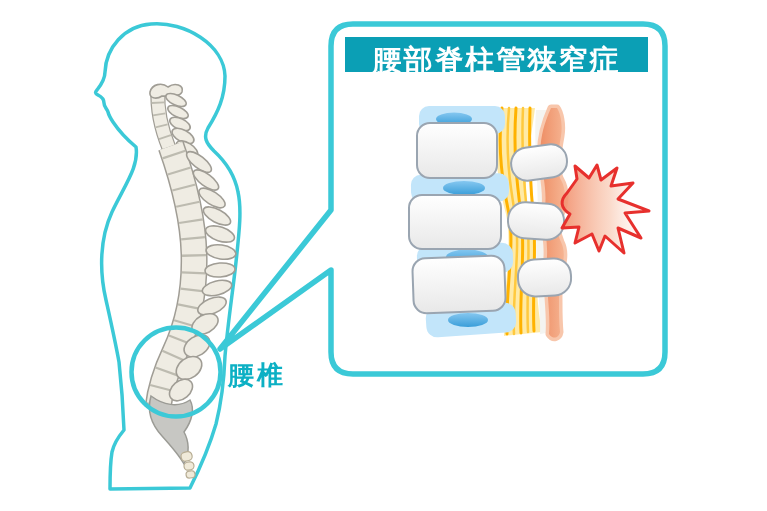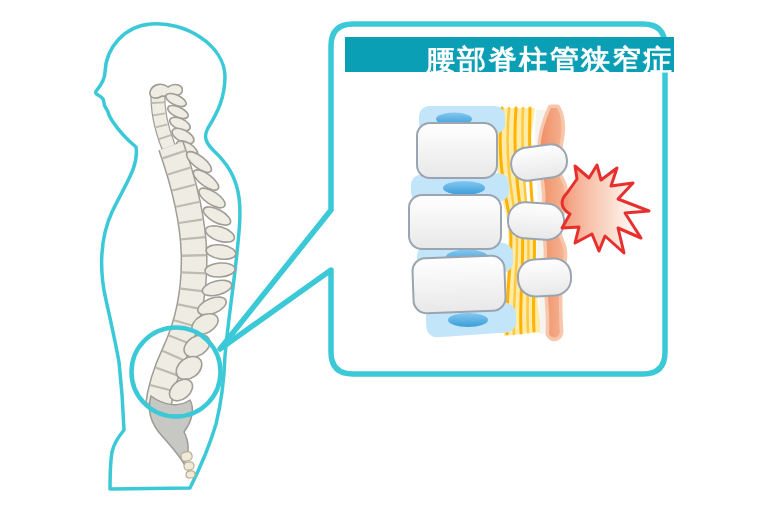--- a/index.html
+++ b/index.html
@@ -37,21 +37,21 @@
   .sc-e{stop-color:#ee8f66}.sc-f{stop-color:#f6b593}
   .sc-g{stop-color:#f29270;stop-opacity:.95}
   .sc-h{stop-color:#f6b596;stop-opacity:.5}
   .sc-i{stop-color:#feeee6;stop-opacity:.08}
 
   
   .banner{
     position:absolute;left:345px;top:37px;width:303px;height:35px;
     background:var(--banner-teal);color:var(--banner-text);
     font-size:29px;font-weight:bold;letter-spacing:2px;
-    text-align:right;line-height:46px;white-space:nowrap;padding-left:26px;
+    text-align:center;line-height:46px;white-space:nowrap;
   }
   .lumbar-label{
     position:absolute;left:228px;top:358px;
     color:var(--label-teal);font-size:26px;font-weight:bold;letter-spacing:3px;
     white-space:nowrap;
   }
 </style>
 </head>
 <body>
 
@@ -223,14 +223,15 @@
         M 567,193 L 577,179 L 575,166 L 589,178 L 597,165 L 601,180
         L 617,168 L 611,186 L 633,183 L 618,199 L 649,211 L 625,213
         L 641,238 L 618,228 L 624,253 L 605,236 L 599,251 L 592,234
         L 575,243 L 579,227 L 562,228 L 570,214
         C 560,208 560,200 567,193 Z"></path>
     </g>
   </svg>
 
   <div class="banner">腰部脊柱管狭窄症</div>
 
+  <div class="lumbar-label">腰椎</div>
 
 </div>
 
 </body></html>

